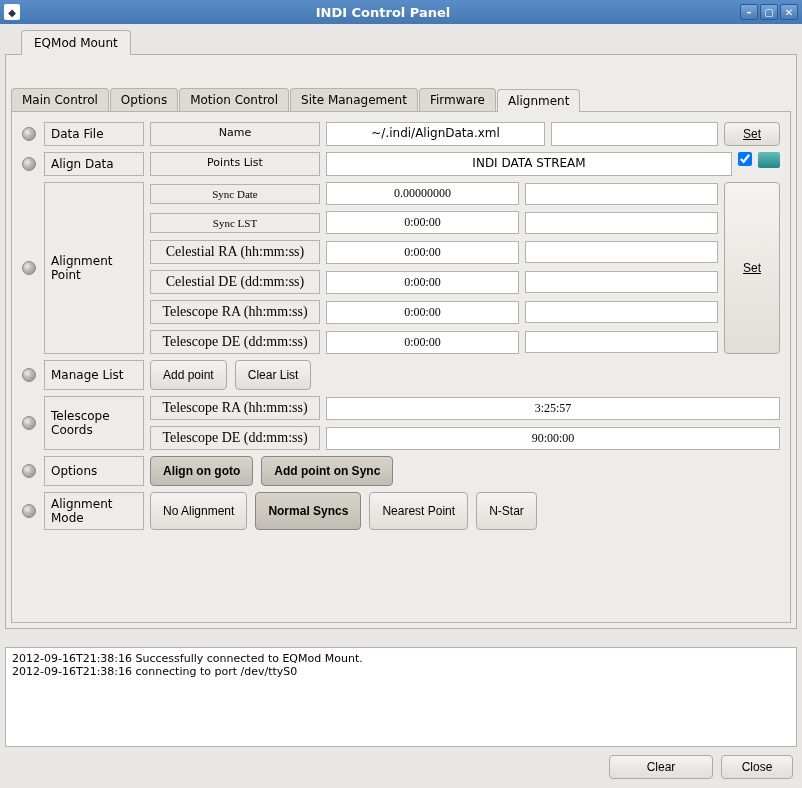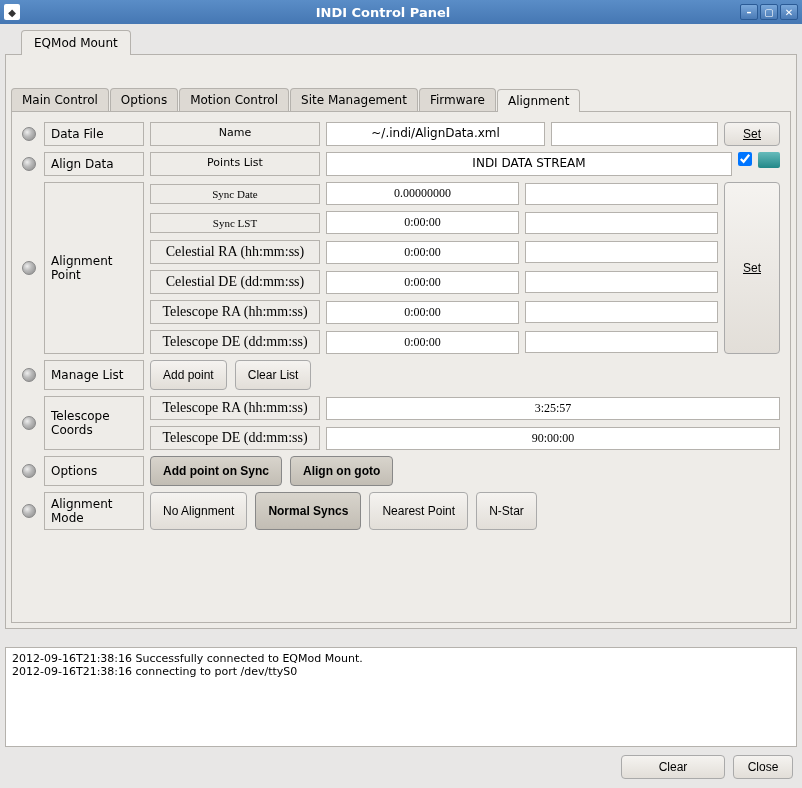--- a/index.html
+++ b/index.html
@@ -145,22 +145,22 @@
                 <div class="ellabel sm">Telescope DE (dd:mm:ss)</div>
                 <div class="elval">90:00:00</div>
               </div>
           </div>
         </div>
 
         <div class="row">
           <div class="led"></div>
           <div class="propname">Options</div>
           <div class="togglerow">
+            <button class="togglebtn on">Align on goto</button>
             <button class="togglebtn on">Add point on Sync</button>
-            <button class="togglebtn on">Align on goto</button>
           </div>
         </div>
 
         <div class="row">
           <div class="led"></div>
           <div class="propname">Alignment Mode</div>
           <div class="togglerow">
             <button class="togglebtn">No Alignment</button>
             <button class="togglebtn on">Normal Syncs</button>
             <button class="togglebtn">Nearest Point</button>
@@ -169,16 +169,16 @@
         </div>
 
       </div>
     </div>
 
     <div class="logbox">2012-09-16T21:38:16 Successfully connected to EQMod Mount.
 2012-09-16T21:38:16 connecting to port /dev/ttyS0</div>
 
     <div class="bottombtns">
       <button class="btn" style="width:104px">Clear</button>
-      <button class="btn" style="width:60px">Close</button>
+      <button class="btn" style="width:72px">Close</button>
     </div>
   </div>
 </div>
 
 </body></html>

